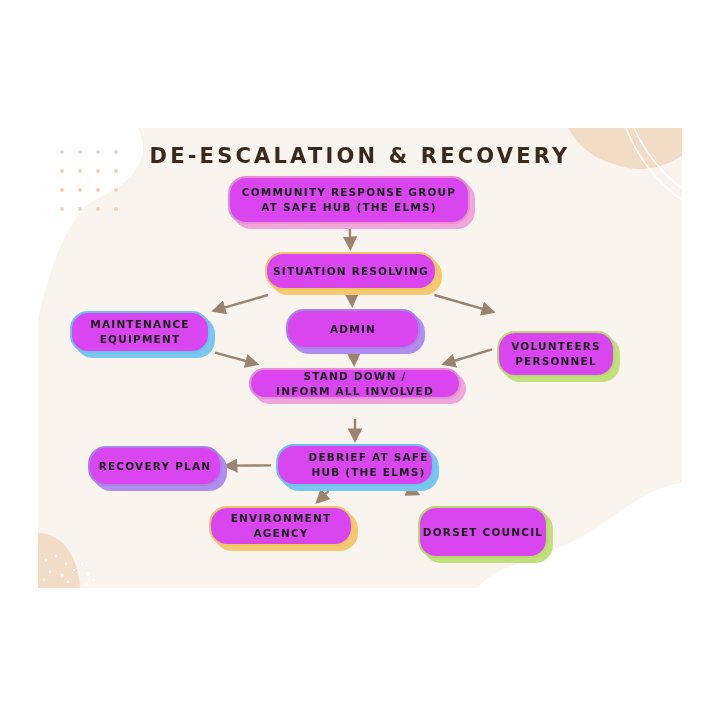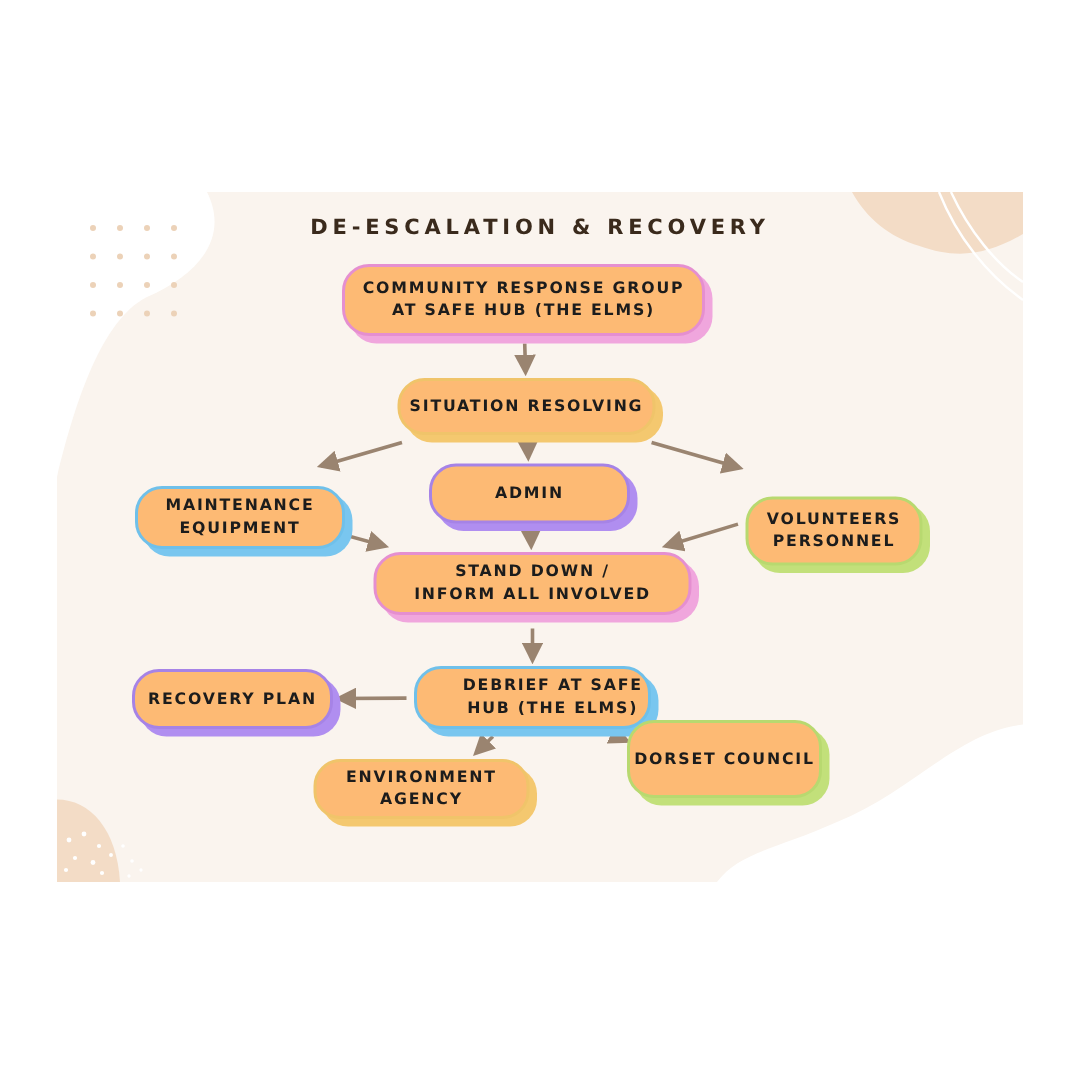--- a/index.html
+++ b/index.html
@@ -2,23 +2,23 @@
 <html><head>
   <meta charset="utf-8">
   <style>
     html, body { margin: 0; padding: 0; background: #ffffff; }
     body { width: 720px; height: 720px; position: relative; overflow: hidden;
            font-family: "DejaVu Sans", "Liberation Sans", sans-serif; }
     #panel { position: absolute; left: 38px; top: 128px; width: 644px; height: 460px;
              background: #faf4ee; overflow: hidden; }
     #deco { position: absolute; left: 0; top: 0; width: 644px; height: 460px; }
     #title { position: absolute; left: 0; width: 720px; top: 144px; text-align: center;
-             font-size: 14px; font-weight: bold; letter-spacing: 3.2px; color: #3a2a1c; }
+             font-size: 21px; font-weight: bold; letter-spacing: 3.2px; color: #3a2a1c; }
     #arrows { position: absolute; left: 0; top: 0; width: 720px; height: 720px; }
-    .node { position: absolute; box-sizing: border-box; background: #fdba74;
+    .node { position: absolute; box-sizing: border-box; background: #d946ef;
             border: 2px solid; border-radius: 18px;
             display: flex; align-items: center; justify-content: center; text-align: center; }
     .node span { font-size: 10.5px; font-weight: bold; letter-spacing: 1.2px; color: #1c1c1c;
                  line-height: 15px; white-space: pre-line; }
     .pink   { border-color: #e58fd0; box-shadow: 5px 5px 0 0 #f0a6dd; }
     .orange { border-color: #f0c46a; box-shadow: 5px 5px 0 0 #f4c86f; }
     .blue   { border-color: #6fc0ea; box-shadow: 5px 5px 0 0 #79c6ef; }
     .purple { border-color: #a683e6; box-shadow: 5px 5px 0 0 #b08ef0; }
     .green  { border-color: #b8d970; box-shadow: 5px 5px 0 0 #c2e07a; }
   </style>
@@ -99,48 +99,48 @@
 
 <div class="node pink" style="left:228px; top:176px; width:242px; height:48px;">
   <span>COMMUNITY RESPONSE GROUP
 AT SAFE HUB (THE ELMS)</span>
 </div>
 
 <div class="node orange" style="left:265px; top:252px; width:172px; height:38px;">
   <span>SITUATION RESOLVING</span>
 </div>
 
-<div class="node blue" style="left:70px; top:324px; width:140px; height:42px;margin-left:20px;">
+<div class="node blue" style="left:70px; top:311px; width:140px; height:42px;">
   <span>MAINTENANCE
 EQUIPMENT</span>
 </div>
 
 <div class="node purple" style="left:286px; top:309px; width:134px; height:40px;text-align:center;">
   <span>ADMIN</span>
 </div>
 
 <div class="node green" style="left:497px; top:307px; width:118px; height:46px;margin-top:24px;">
   <span>VOLUNTEERS
 PERSONNEL</span>
 </div>
 
-<div class="node pink" style="left:249px; top:368px; width:212px; height:42px;">
+<div class="node pink" style="left:249px; top:368px; width:212px; height:31px;">
   <span>STAND DOWN /
 INFORM ALL INVOLVED</span>
 </div>
 
 <div class="node blue" style="left:276px; top:444px; width:158px; height:42px;padding-left:27px;">
   <span>DEBRIEF AT SAFE
 HUB (THE ELMS)</span>
 </div>
 
 <div class="node purple" style="left:88px; top:446px; width:134px; height:40px;">
   <span>RECOVERY PLAN</span>
 </div>
 
 <div class="node orange" style="left:209px; top:506px; width:144px; height:40px;">
   <span>ENVIRONMENT
 AGENCY</span>
 </div>
 
-<div class="node green" style="left:418px; top:480px; width:130px; height:52px;text-align:right;">
+<div class="node green" style="left:418px; top:506px; width:130px; height:52px;text-align:right;">
   <span>DORSET COUNCIL</span>
 </div>
 
 </body></html>

